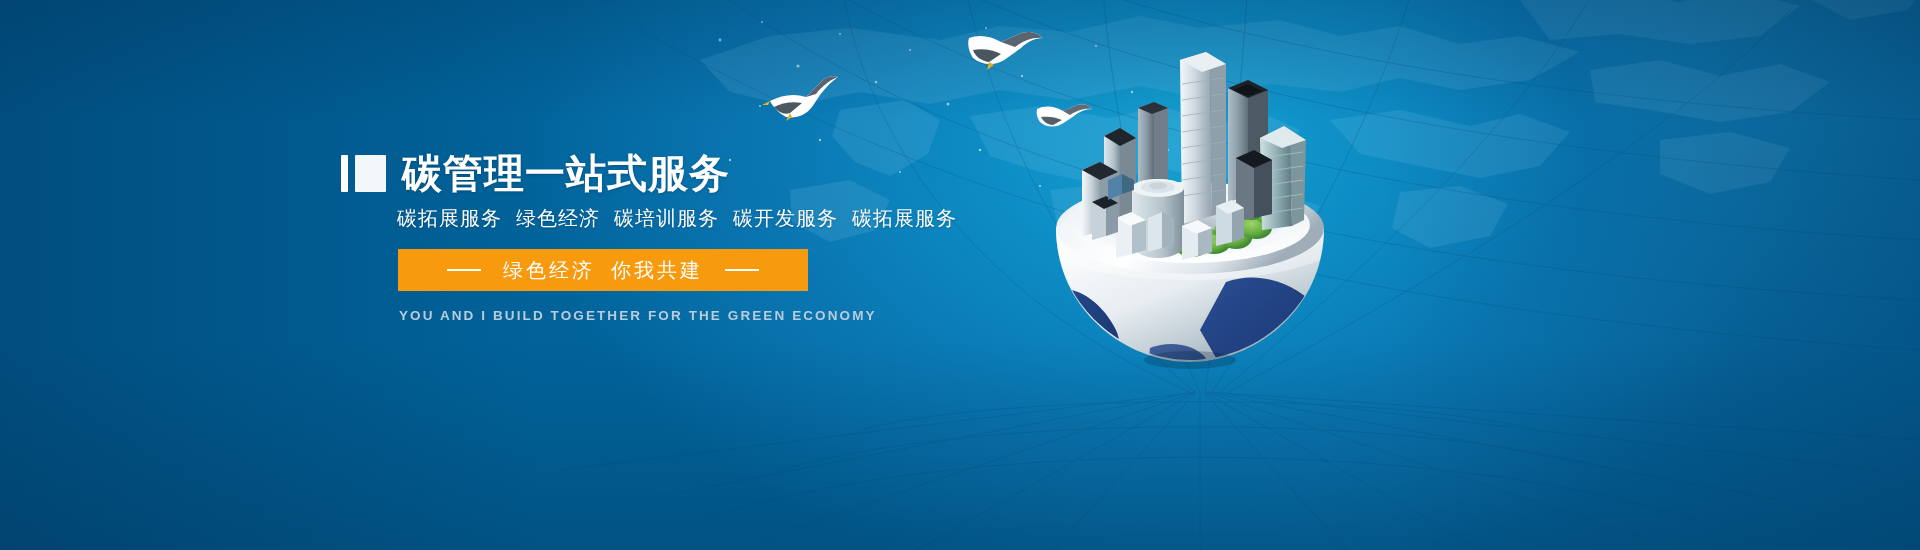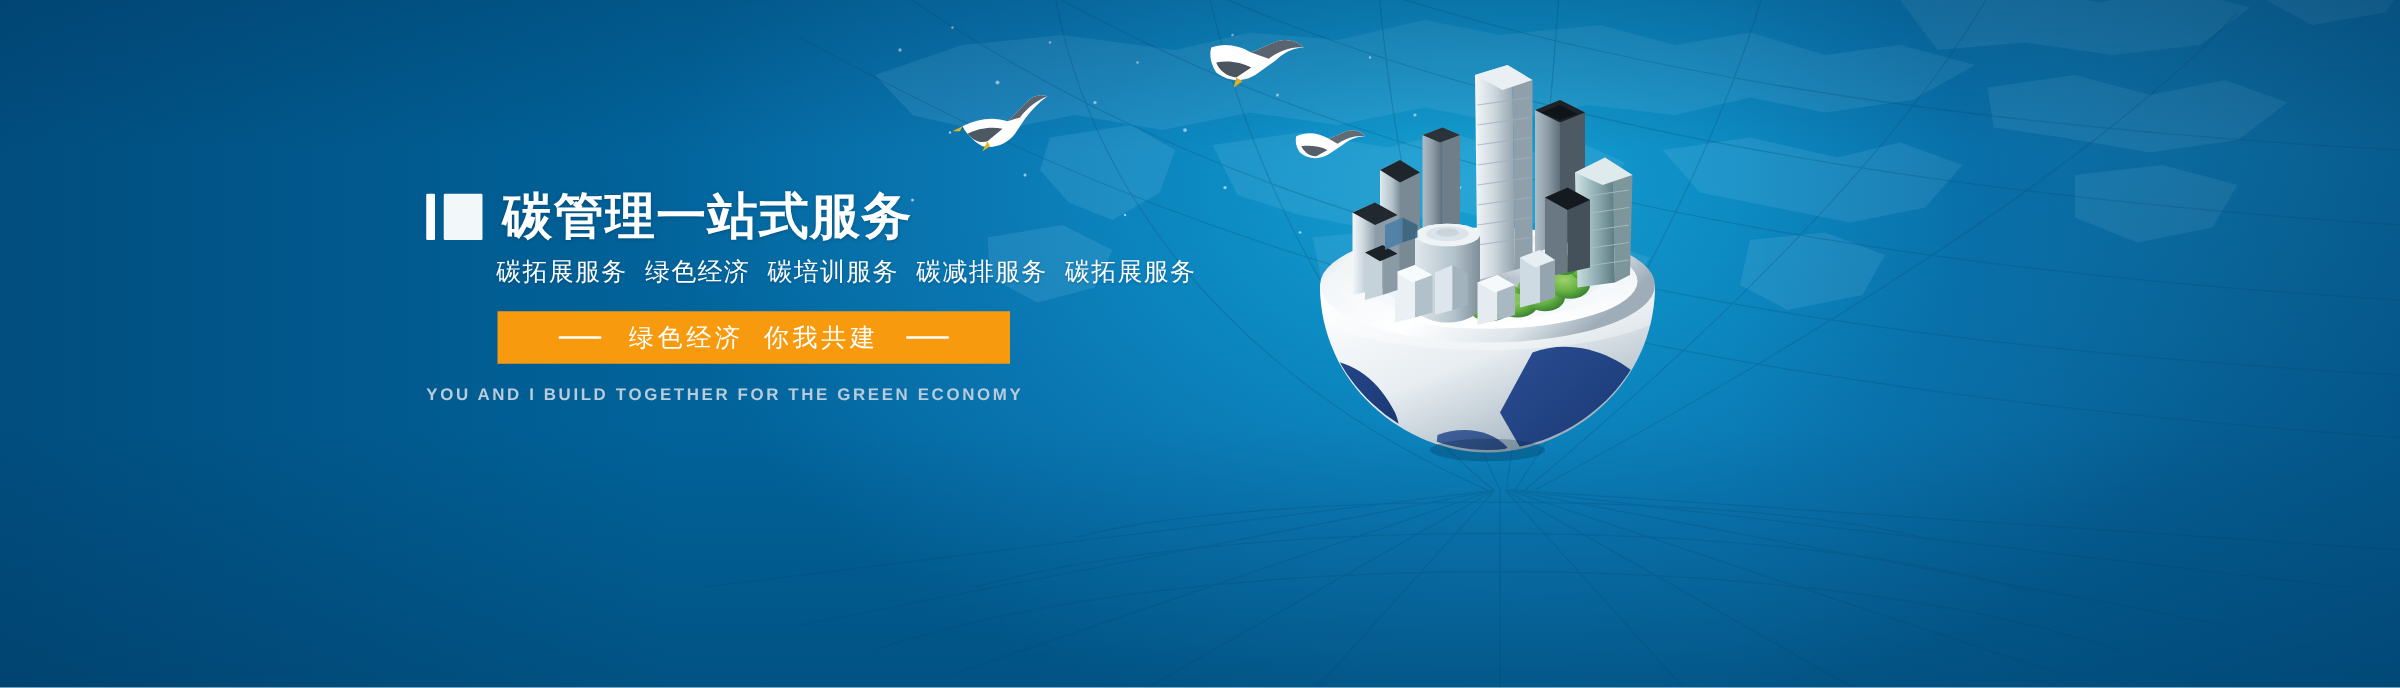--- a/index.html
+++ b/index.html
@@ -103,20 +103,21 @@
   .slogan{
     color:#ffffff;
     font-size:20px;
     letter-spacing:3px;
     white-space:nowrap;
   }
   .slogan .gap{display:inline-block;width:16px;}
 
   .en-tagline{
     margin-top:17px;
+    margin-left:58px;
     color:#b9ccdb;
     font-size:13.5px;
     letter-spacing:2.1px;
     white-space:nowrap;
     font-weight:bold;
   }
 
   
   .globe-wrap{
     position:absolute;
@@ -424,21 +425,21 @@
 
     <div class="title-row">
       <div class="logo-mark">
         <div class="logo-bar"></div>
         <div class="logo-square"></div>
       </div>
       <div class="main-title">碳管理一站式服务</div>
     </div>
 
     <div class="sub-services">
-      <span>碳拓展服务</span><span>绿色经济</span><span>碳培训服务</span><span>碳减排服务</span><span>碳拓展服务</span>
+      <span>碳拓展服务</span><span>绿色经济</span><span>碳培训服务</span><span>碳开发服务</span><span>碳拓展服务</span>
     </div>
 
     <div class="orange-bar">
       <span class="dash"></span>
       <span class="slogan"><span>绿色经济</span><span class="gap"></span><span>你我共建</span></span>
       <span class="dash"></span>
     </div>
 
     <div class="en-tagline">YOU AND I BUILD TOGETHER FOR THE GREEN ECONOMY</div>
   </div>

